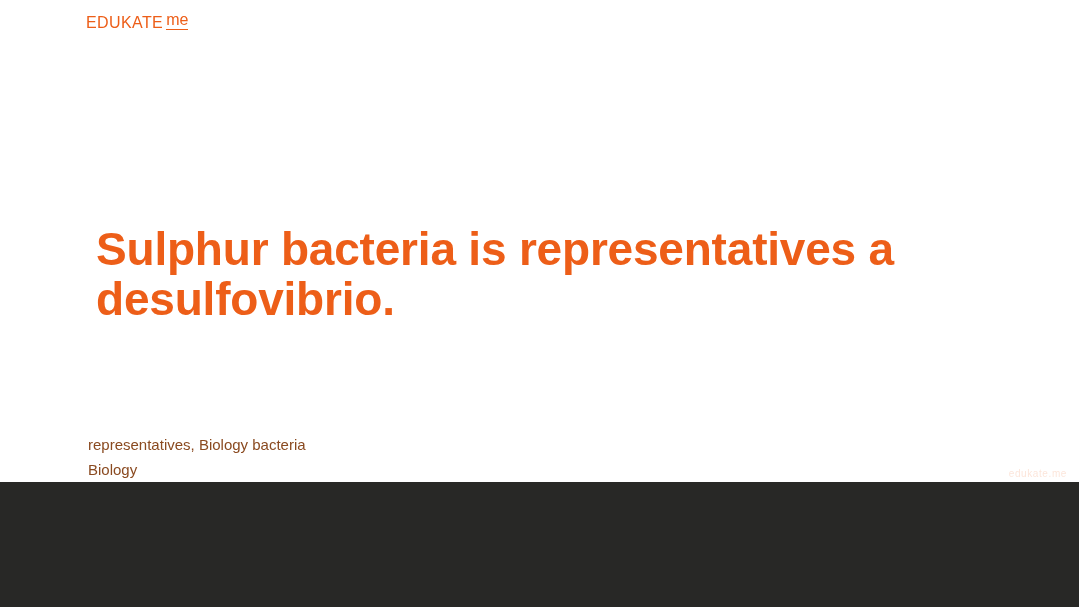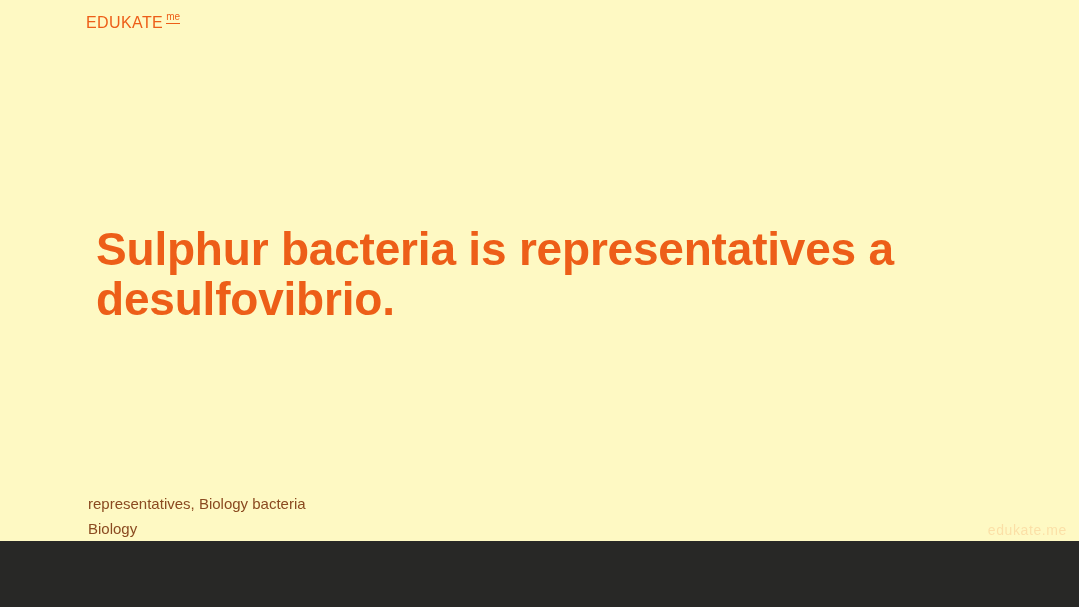--- a/index.html
+++ b/index.html
@@ -13,22 +13,22 @@
     background: #282826;
     font-family: "Liberation Sans", sans-serif;
     overflow: hidden;
     position: relative;
     -webkit-font-smoothing: antialiased;
   }
 
   .slide {
     position: relative;
     width: 1079px;
-    height: 541px;
-    background: #fef9c3;
+    height: 482px;
+    background: #ffffff;
     box-sizing: border-box;
     text-decoration: underline;
   }
 
   
   .brand {
     position: absolute;
     left: 86px;
     top: 15px;
     display: flex;
@@ -39,21 +39,21 @@
   .brand-word {
     font-family: "Liberation Sans", sans-serif;
     font-size: 16px;
     font-weight: 400;
     letter-spacing: 0.4px;
     color: #ED5E18;
     line-height: 1;
   }
   .brand-sup {
     font-family: "Liberation Sans", sans-serif;
-    font-size: 10px;
+    font-size: 16px;
     font-weight: 400;
     color: #ED5E18;
     line-height: 1;
     margin-left: 3px;
     position: relative;
     top: -3px;
     border-bottom: 1.5px solid #ED5E18;
     padding-bottom: 1px;
   }
 
@@ -88,21 +88,21 @@
     color: #8A4A20;
     white-space: nowrap;
   }
 
   
   .watermark {
     position: absolute;
     right: 12px;
     bottom: 3px;
     font-family: "Liberation Sans", sans-serif;
-    font-size: 14px;
+    font-size: 10px;
     letter-spacing: 0.6px;
     color: #ED5E18;
     opacity: 0.16;
     user-select: none;
   }
 </style>
 </head>
 <body>
 
 <div class="slide">

